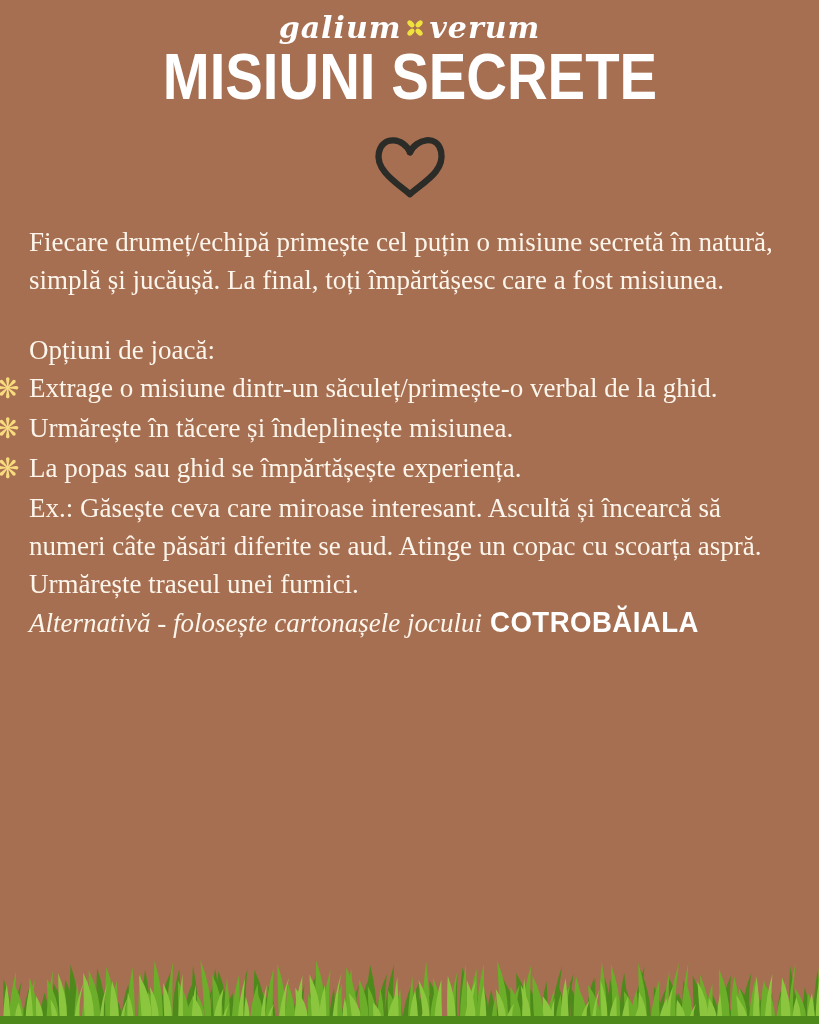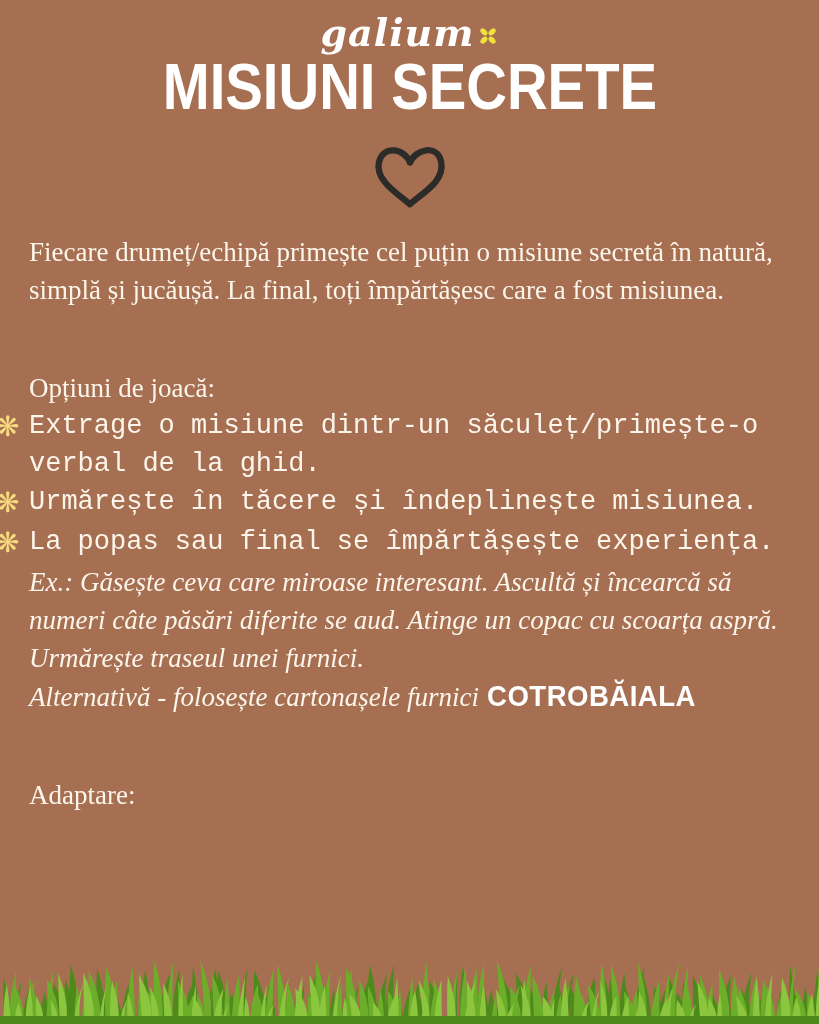--- a/index.html
+++ b/index.html
@@ -11,21 +11,21 @@
     overflow:hidden;
     font-family:"Liberation Serif", serif;
     color:#FCF5EB;
   }
   .brand {
     text-align:center;
     padding-top:10px;
     font-family:"DejaVu Serif", serif;
     font-style:italic;
     font-weight:700;
-    font-size:38px;
+    font-size:30px;
     letter-spacing:1px;
     color:#FFFFFF;
     display:flex;
     justify-content:center;
     align-items:center;
     gap:4px;
   }
   .brand svg { margin-top:6px; }
   .title-row {
     display:flex;
@@ -45,35 +45,35 @@
     transform:scaleX(0.88);
     transform-origin:center;
     white-space:nowrap;
   }
   .heart { margin-top:6px; }
   .content {
     padding:16px 28px 0 29px;
     font-size:27px;
     line-height:38px;
   }
-  .gap-section { margin-top:60px; }
+  .gap-section { margin-top:32px; }
   .bullet {
     display:flex;
     margin-left:-33px;
   }
   .bullet .asterisk {
     flex:none;
     width:33px;
     font-family:"DejaVu Sans", sans-serif;
     font-size:28px;
     line-height:40px;
     color:#F8DB7F;
   }
-  .bullet .btext { flex:1;font-family:Liberation Mono, monospace; }
-  .italic-block { font-style:italic; }
+  .bullet .btext { flex:1; }
+  .italic-block { }
   .alt-line { font-style:italic; white-space:nowrap; }
   .cotro-logo {
     font-style:normal;
     font-family:"Liberation Sans", sans-serif;
     font-weight:900;
     font-size:30px;
     letter-spacing:0.5px;
     color:#FFFFFF;
     display:inline-block;
     transform:scaleX(0.92);
@@ -95,20 +95,21 @@
   <span>
     <svg width="20" height="20" viewBox="0 0 20 20">
       <g transform="rotate(45 10 10)" fill="#F0E23E">
         <ellipse cx="10" cy="4.2" rx="2.6" ry="4.2"></ellipse>
         <ellipse cx="10" cy="15.8" rx="2.6" ry="4.2"></ellipse>
         <ellipse cx="4.2" cy="10" rx="4.2" ry="2.6"></ellipse>
         <ellipse cx="15.8" cy="10" rx="4.2" ry="2.6"></ellipse>
       </g>
     </svg>
   </span>
+  <span>verum</span>
 </div>
 
 <div class="title-row">
   <div class="page-title">MISIUNI SECRETE</div>
   <div class="heart">
     <svg width="80" height="70" viewBox="0 0 80 72">
       <path d="M 40 20 C 34 5 12 2 8 20 C 4 38 27 52 40 63 C 53 51 76 40 72 19 C 68 1 46 6 40 20" fill="none" stroke="#2B2B28" stroke-width="6.5" stroke-linecap="round" stroke-linejoin="round"></path>
     </svg>
   </div>
 </div>
@@ -122,30 +123,29 @@
   <div class="bullet">
     <span class="asterisk">❋</span>
     <span class="btext">Extrage o misiune dintr-un săculeț/primește-o verbal de la ghid.</span>
   </div>
   <div class="bullet">
     <span class="asterisk">❋</span>
     <span class="btext">Urmărește în tăcere și îndeplinește misiunea.</span>
   </div>
   <div class="bullet">
     <span class="asterisk">❋</span>
-    <span class="btext">La popas sau final se împărtășește experiența.</span>
+    <span class="btext">La popas sau ghid se împărtășește experiența.</span>
   </div>
 
   <p class="italic-block">Ex.: Găsește ceva care miroase interesant. Ascultă și încearcă să numeri câte păsări diferite se aud. Atinge un copac cu scoarța aspră. Urmărește traseul unei furnici.</p>
 
-  <p class="alt-line"><span>Alternativă - folosește cartonașele furnici</span><span class="cotro-logo">COTROBĂIALA</span></p>
-
-
-
-  <p class="gap-section">Adaptare:</p>
+  <p class="alt-line"><span>Alternativă - folosește cartonașele jocului</span><span class="cotro-logo">COTROBĂIALA</span></p>
+
+
+
 
 </div>
 
 <div class="grass">
   <svg id="grass-svg" width="819" height="72" viewBox="0 0 819 72">
       <path d="M 4.2 72 Q 3.0 47.2 3.6 26.9 Q 12.4 49.5 11.2 72 Z" fill="#4D8A1B"></path>
       <path d="M 12.4 72 Q 14.3 48.2 21.9 28.8 Q 17.3 50.4 19.2 72 Z" fill="#4D8A1B"></path>
       <path d="M 22.3 72 Q 23.7 50.0 30.7 32.0 Q 28.8 52.0 30.2 72 Z" fill="#4D8A1B"></path>
       <path d="M 31.5 72 Q 30.3 56.3 31.8 43.4 Q 41.8 57.7 40.5 72 Z" fill="#4D8A1B"></path>
       <path d="M 40.3 72 Q 40.2 54.7 44.7 40.6 Q 49.7 56.3 49.6 72 Z" fill="#4D8A1B"></path>

